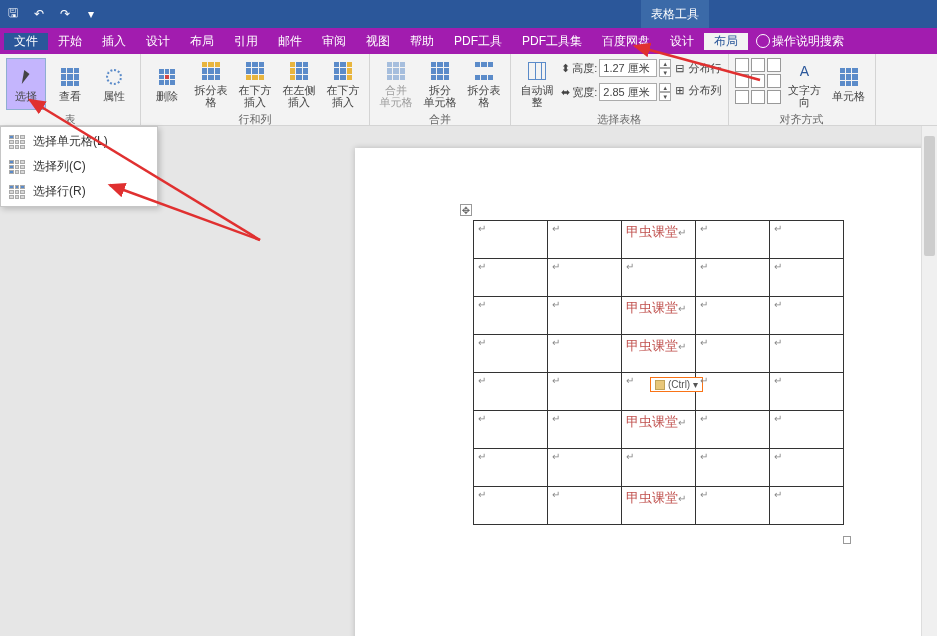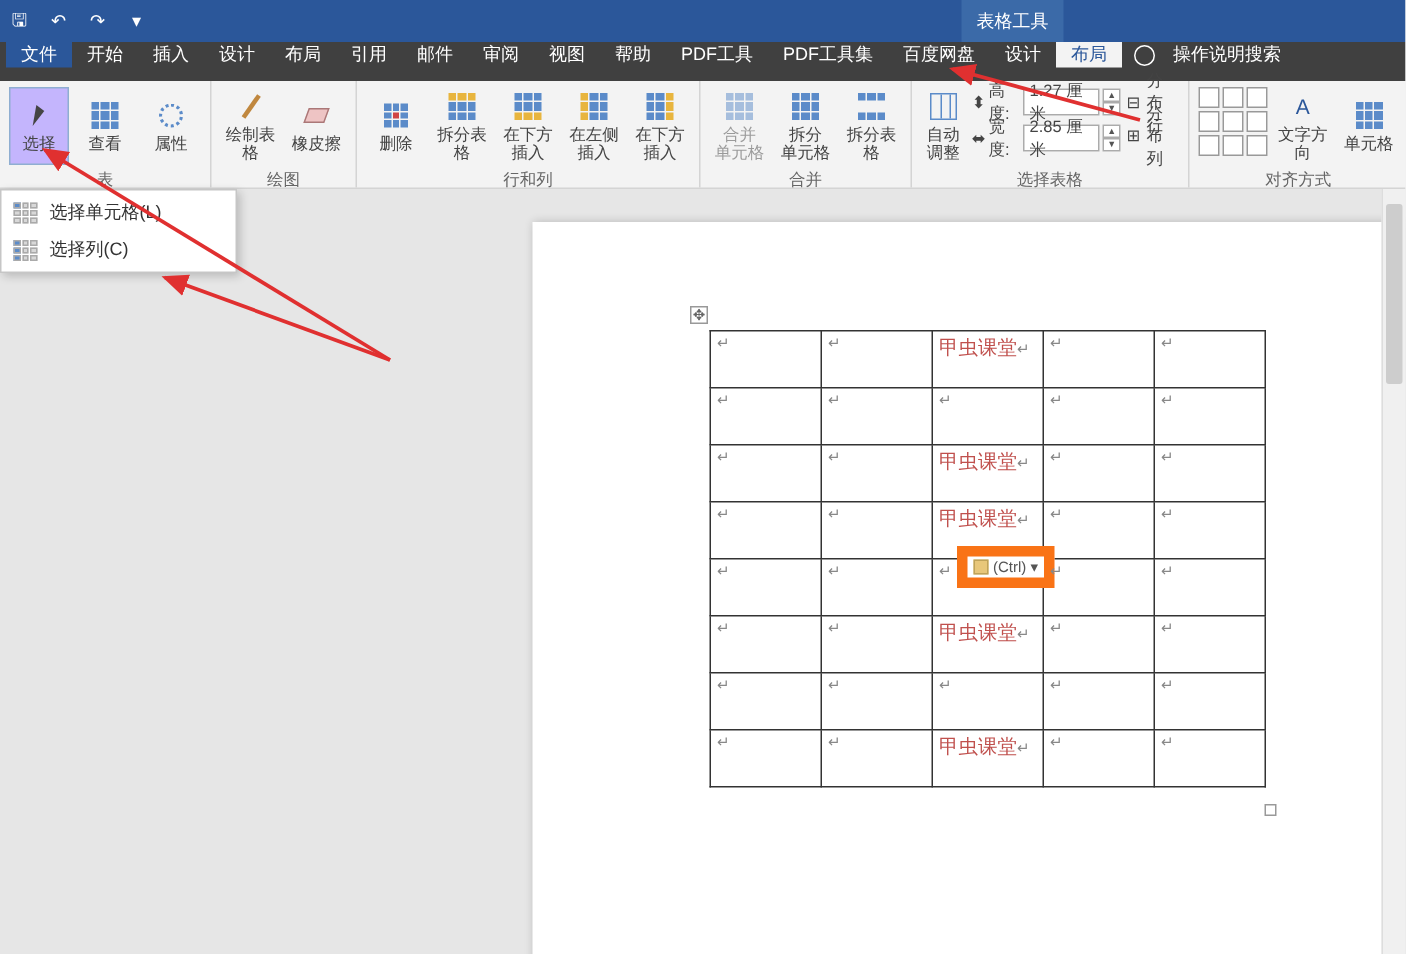--- a/index.html
+++ b/index.html
@@ -6,25 +6,25 @@
   body { font-family: "Microsoft YaHei", "Segoe UI", sans-serif; font-size: 12px; background: #e6e6e6; width: 937px; height: 636px; overflow: hidden; position: relative; }
   
   
   .titlebar { height: 28px; background: #2b579a; color: #fff; display: flex; align-items: center; padding: 0 4px; position: relative; }
   .qat { display: flex; align-items: center; gap: 8px; }
   .qat-btn { width: 18px; height: 18px; display: flex; align-items: center; justify-content: center; color: #fff; font-size: 12px; }
   .title-text { position: absolute; left: 50%; transform: translateX(-50%); font-size: 12px; }
   .table-tools { position: absolute; left: 596px; top: 0; height: 28px; background: #3b6aa8; padding: 0 10px; display: flex; align-items: center; font-size: 12px; margin-left: 45px; }
   
   
-  .tabsrow { height: 26px; background: #404040; color: #fff; display: flex; align-items: flex-start; padding-left: 4px; }
+  .tabsrow { height: 26px; background: #a21caf; color: #fff; display: flex; align-items: center; padding-left: 4px; }
   .tab { padding: 0 10px; display: flex; align-items: center; font-size: 12px; cursor: pointer; }
   .tab.active { background: #f3f3f3; color: #2b579a; }
   .tab.file { background: #2b579a; }
-  .tellme { display: flex; align-items: center; gap: 12px; padding: 0 8px; }
+  .tellme { display: flex; align-items: center; gap: 2px; padding: 0 8px; }
   .tellme .bulb { width: 14px; height: 14px; border: 1px solid #fff; border-radius: 50%; position: relative; }
   
   
   .ribbon { height: 72px; background: #f3f3f3; border-bottom: 1px solid #d4d4d4; display: flex; }
   .rgroup { border-right: 1px solid #d4d4d4; padding: 4px 6px 2px 6px; display: flex; flex-direction: column; align-items: center; justify-content: space-between; }
   .rgroup-content { display: flex; align-items: flex-start; gap: 4px; height: 52px; }
   .rgroup-label { font-size: 11px; color: #666; margin-top: 2px; }
   .rbtn-big { display: flex; flex-direction: column; align-items: center; justify-content: center; width: 40px; height: 52px; gap: 2px; }
   .rbtn-big .ico { width: 22px; height: 22px; display: flex; align-items: center; justify-content: center; }
   .rbtn-big .lbl { font-size: 11px; text-align: center; line-height: 1.1; color: #444; }
@@ -58,21 +58,21 @@
   .dd-ico .sel { background: #5b8bc9; }
   
   
   .docarea { position: absolute; left: 0; top: 126px; right: 0; bottom: 0; background: #e6e6e6; overflow: hidden; }
   .page { position: absolute; left: 355px; top: 22px; width: 582px; height: 760px; background: #fff; box-shadow: 0 0 6px rgba(0,0,0,0.2); }
   .tbl-anchor { position:absolute; left:105px; top:56px; width:12px;height:12px;border:1px solid #999; display:flex;align-items:center;justify-content:center;font-size:10px;color:#666;}
   .word-table { position: absolute; left: 118px; top: 72px; border-collapse: collapse; }
   .word-table td { border: 1px solid #333; width: 74px; height: 38px; font-size: 10px; color: #777; vertical-align: top; padding: 2px 4px; position: relative; }
   .cell-para { font-size: 10px; color: #888; }
   .cell-red { color: #c0504d; font-size: 13px; }
-  .ctrl-tag { position:absolute; right:-8px; bottom:-20px; border:7px solid #f97316; background:#fff; padding:1px 4px; font-size:10px; color:#555; display:flex;align-items:center; gap:3px;}
+  .ctrl-tag { position:absolute; right:-8px; bottom:-20px; border:1px solid #f97316; background:#fff; padding:1px 4px; font-size:10px; color:#555; display:flex;align-items:center; gap:3px;}
   .ctrl-tag .clip{width:10px;height:10px;background:#e8c77a;border:1px solid #bfa35a;}
   .tbl-resize { position:absolute; width:8px;height:8px;border:1px solid #999;background:#fff;}
   
   
   svg.anno { position: absolute; left: 0; top: 0; width: 937px; height: 636px; pointer-events: none; z-index: 20; }
   
   .vscroll { position:absolute; right:0; top:126px; width:16px; bottom:0; background:#f0f0f0; border-left:1px solid #ddd;}
   .vscroll .thumb{ position:absolute; left:2px; right:2px; top:10px; height:120px; background:#cdcdcd; border-radius:2px;}
 </style>
 </head>
@@ -139,37 +139,20 @@
       <div class="rbtn-big">
         <div class="ico">
             <div class="ico-gear"></div>
           </div>
         <div class="lbl">属性</div>
       </div>
     </div>
     <div class="rgroup-label">表</div>
   </div>
 
-  <div class="rgroup">
-    <div class="rgroup-content">
-      <div class="rbtn-big">
-        <div class="ico">
-            <div class="ico-pencil"></div>
-          </div>
-        <div class="lbl">绘制表格</div>
-      </div>
-      <div class="rbtn-big">
-        <div class="ico">
-            <div class="ico-eraser"></div>
-          </div>
-        <div class="lbl">橡皮擦</div>
-      </div>
-    </div>
-    <div class="rgroup-label">绘图</div>
-  </div>
 
   <div class="rgroup">
     <div class="rgroup-content">
       <div class="rbtn-big">
         <div class="ico">
             <div class="ico-del">
               <i></i>
               <i></i>
               <i></i>
               <i></i>
@@ -481,20 +464,34 @@
         <i></i>
         <i></i>
         <i class="sel"></i>
         <i></i>
         <i></i>
         <i class="sel"></i>
         <i></i>
         <i></i>
       </span>
     <span>选择列(C)</span>
+  </div>
+  <div class="dd-item">
+    <span class="dd-ico">
+        <i class="sel"></i>
+        <i class="sel"></i>
+        <i class="sel"></i>
+        <i></i>
+        <i></i>
+        <i></i>
+        <i></i>
+        <i></i>
+        <i></i>
+      </span>
+    <span>选择行(R)</span>
   </div>
 </div>
 
 <svg class="anno">
   <defs>
     <marker id="arrowhead" markerWidth="8" markerHeight="8" refX="6" refY="3" orient="auto">
       <polygon points="0 0, 7 3, 0 6" fill="#e03030"></polygon>
     </marker>
   </defs>
   <line x1="760" y1="80" x2="635" y2="46" stroke="#e03030" stroke-width="2.5" marker-end="url(#arrowhead)"></line>

